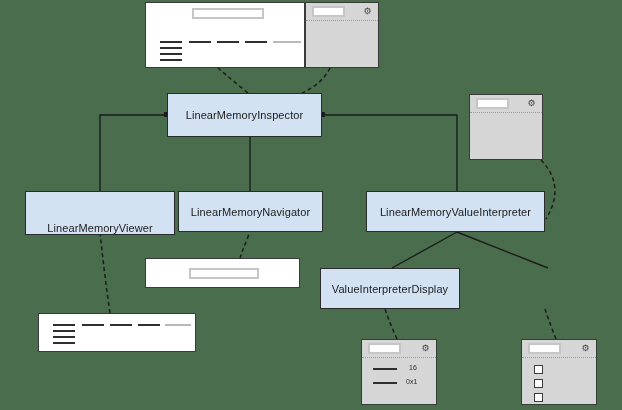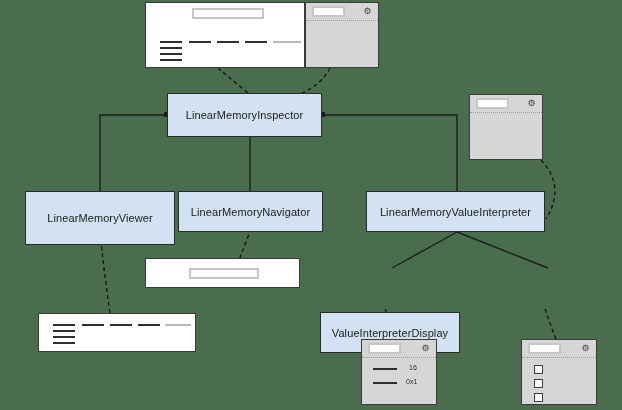--- a/index.html
+++ b/index.html
@@ -127,33 +127,33 @@
     <path d="M240,258 Q244,246 250,232" fill="none" stroke="#1c1c1c" stroke-width="1.5" stroke-dasharray="4,3"></path>
     <path d="M110,313 Q104,272 100,232" fill="none" stroke="#1c1c1c" stroke-width="1.5" stroke-dasharray="4,3"></path>
     <path d="M397,339 Q390,324 385,309" fill="none" stroke="#1c1c1c" stroke-width="1.5" stroke-dasharray="4,3"></path>
     <path d="M556,339 Q550,324 545,309" fill="none" stroke="#1c1c1c" stroke-width="1.5" stroke-dasharray="4,3"></path>
   </svg>
 
   <div class="node" style="left:167px; top:93px; width:155px; height:44px;">
     <span>LinearMemoryInspector</span>
   </div>
 
-  <div class="node" style="left:25px; top:191px; width:150px; height:54px;">
+  <div class="node" style="left:25px; top:191px; width:150px; height:44px;align-items:flex-end;">
     <span>LinearMemoryViewer</span>
   </div>
 
   <div class="node" style="left:178px; top:191px; width:145px; height:41px;">
     <span>LinearMemoryNavigator</span>
   </div>
 
   <div class="node" style="left:366px; top:191px; width:179px; height:41px;">
     <span>LinearMemoryValueInterpreter</span>
   </div>
 
-  <div class="node" style="left:320px; top:268px; width:140px; height:41px;margin-top:44px;">
+  <div class="node" style="left:320px; top:268px; width:140px; height:41px;">
     <span>ValueInterpreterDisplay</span>
   </div>
 
 
   <div class="mock" style="left:145px; top:2px; width:160px; height:66px;">
     <div class="mock-input" style="left:46px; top:5px; width:72px;"></div>
     <div class="hline" style="left:14px; top:38px; width:22px;"></div>
     <div class="hline" style="left:14px; top:44px; width:22px;"></div>
     <div class="hline" style="left:14px; top:50px; width:22px;"></div>
     <div class="hline" style="left:14px; top:56px; width:22px;"></div>

